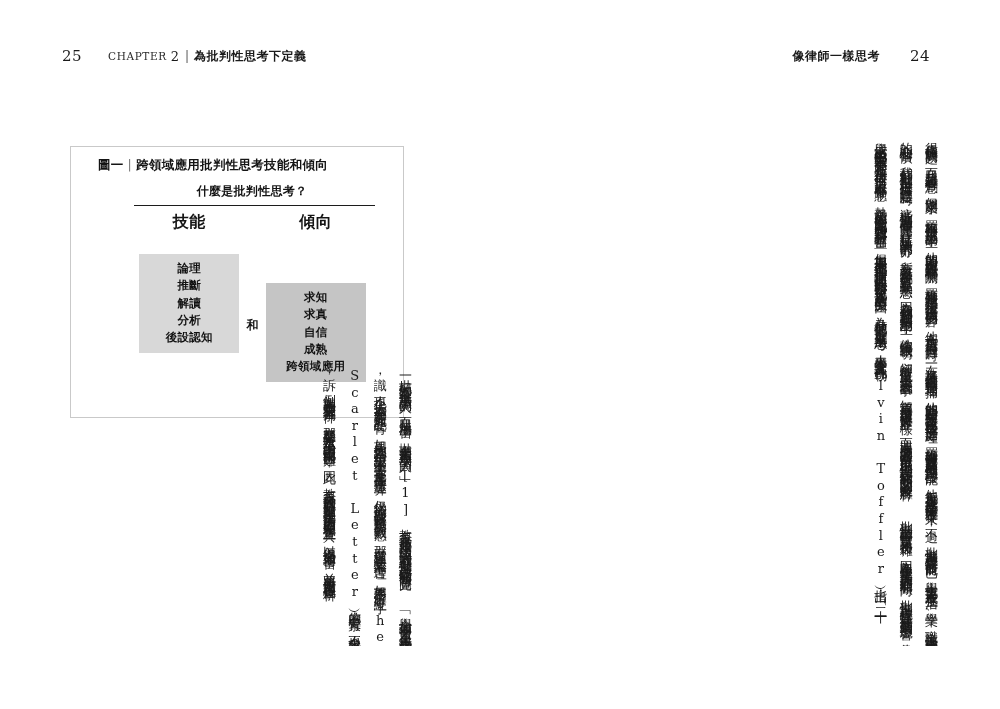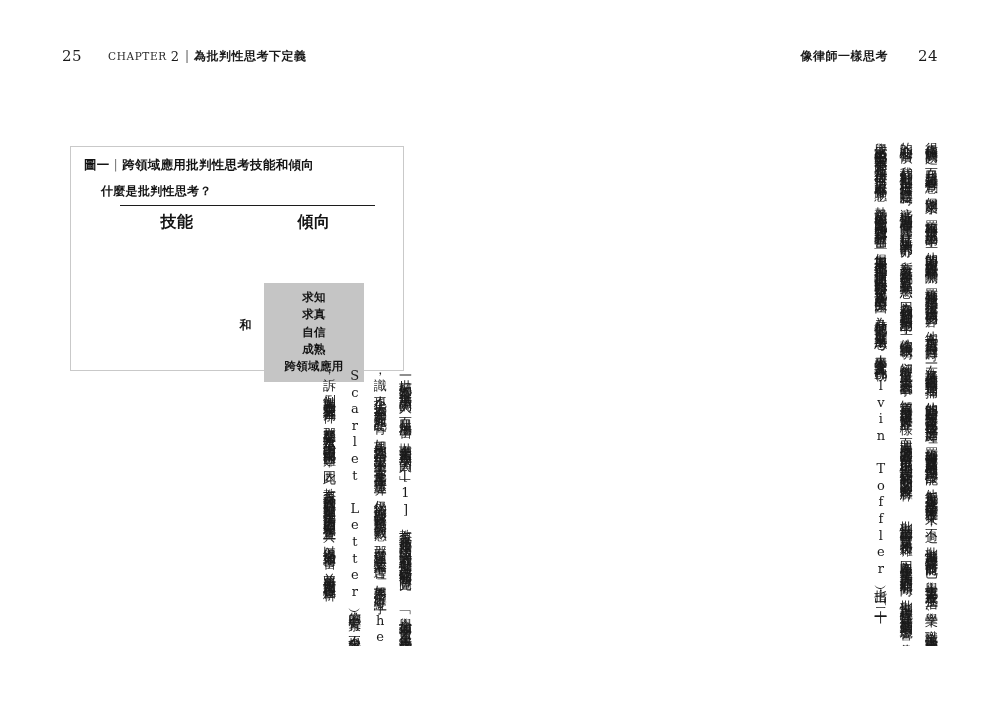--- a/index.html
+++ b/index.html
@@ -26,21 +26,21 @@
   
   .runhead {
     position: absolute;
     top: 44px;
     height: 24px;
     display: flex;
     align-items: center;
     white-space: nowrap;
   }
   .runhead-left  { left: 62px; }
-  .runhead-right { right: 62px; }
+  .runhead-right { right: 70px; }
 
   .folio {
     font-family: "DejaVu Serif", "Liberation Serif", serif;
     font-size: 15px;
     color: #1a1a1a;
     letter-spacing: 0.5px;
   }
   .runhead-left .folio  { margin-right: 26px; }
   .runhead-right .folio { margin-left: 30px; }
 
@@ -69,25 +69,26 @@
     color: #1a1a1a;
     letter-spacing: 0.5px;
   }
 
   
   .figure-box {
     position: absolute;
     left: 70px;
     top: 146px;
     width: 334px;
-    height: 225px;
+    height: 272px;
     border: 1.5px solid #c9c9c9;
     background: #ffffff;
     box-sizing: border-box;
-    padding: 10px 14px 8px 13px;
+    padding: 10px 14px 8px 27px;
+    text-align: center;
   }
   .fig-caption {
     display: flex;
     align-items: baseline;
     font-family: "DejaVu Sans", "Liberation Sans", sans-serif;
     font-size: 12.5px;
     font-weight: 700;
     color: #141414;
     letter-spacing: 0.3px;
   }
@@ -215,20 +216,27 @@
     </div>
 
     <div class="fig-sub">什麼是批判性思考？</div>
 
     <hr class="fig-hr">
 
     <div class="fig-cols">
 
       <div class="fig-col">
         <div class="fig-col-head">技能</div>
+        <div class="fig-chip skills">
+          <span>論理</span>
+          <span>推斷</span>
+          <span>解讀</span>
+          <span>分析</span>
+          <span>後設認知</span>
+        </div>
       </div>
 
       <div class="fig-conj">和</div>
 
       <div class="fig-col">
         <div class="fig-col-head">傾向</div>
         <div class="fig-chip disposition">
           <span>求知</span>
           <span>求真</span>
           <span>自信</span>

